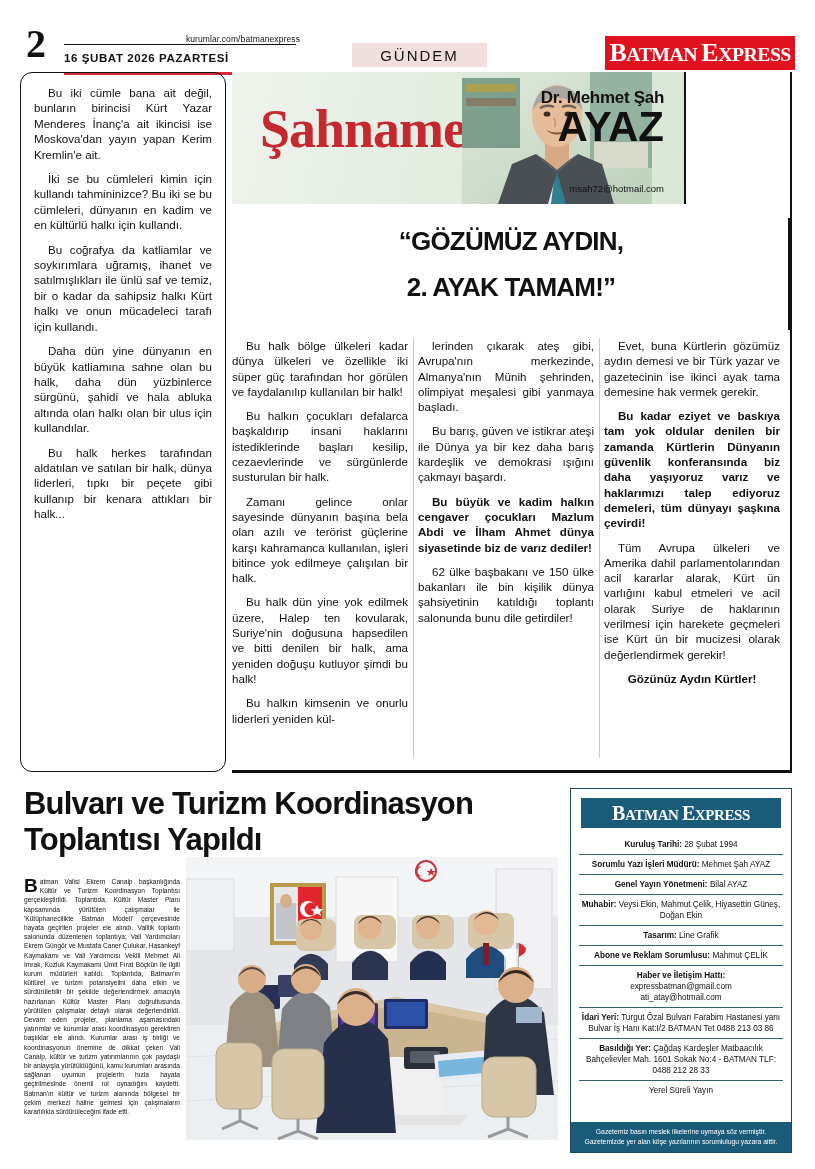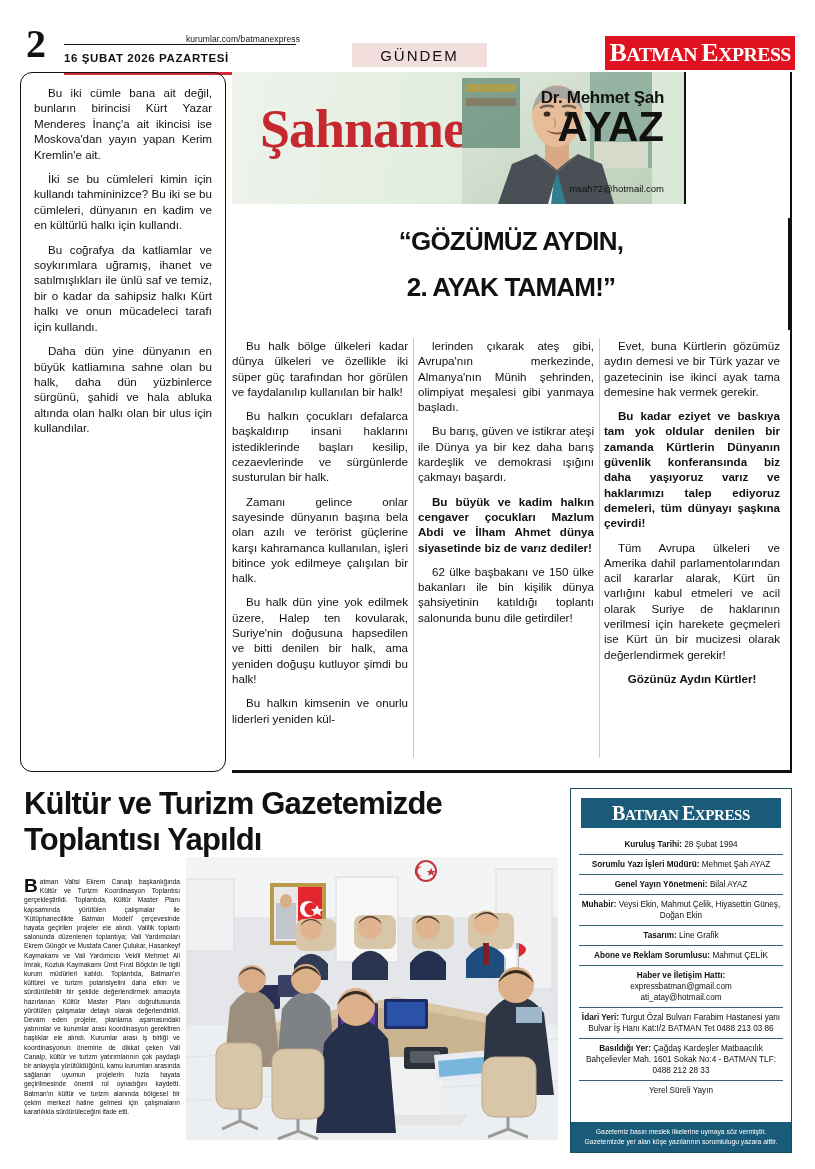--- a/index.html
+++ b/index.html
@@ -181,20 +181,21 @@
     <div class="mast-logo">
       <span><span>B</span><span class="sm">ATMAN </span><span>E</span><span class="sm">XPRESS</span></span>
     </div>
   </div>
 
   <div class="left-col" id="leftcol">
       <p>Bu iki cümle bana ait değil, bunların birincisi Kürt Yazar Menderes İnanç'a ait ikincisi ise Moskova'dan yayın yapan Kerim Kremlin'e ait.</p>
       <p>İki se bu cümleleri kimin için kullandı tahmininizce? Bu iki se bu cümleleri, dünyanın en kadim ve en kültürlü halkı için kullandı.</p>
       <p>Bu coğrafya da katliamlar ve soykırımlara uğramış, ihanet ve satılmışlıkları ile ünlü saf ve temiz, bir o kadar da sahipsiz halkı Kürt halkı ve onun mücadeleci tarafı için kullandı.</p>
       <p>Daha dün yine dünyanın en büyük katliamına sahne olan bu halk, daha dün yüzbinlerce sürgünü, şahidi ve hala abluka altında olan halkı olan bir ulus için kullandılar.</p>
+      <p>Bu halk herkes tarafından aldatılan ve satılan bir halk, dünya liderleri, tıpkı bir peçete gibi kullanıp bir kenara attıkları bir halk...</p>
     </div>
 
   <div class="banner">
     <div class="banner-sahname">Şahname</div>
 
     <div class="photo-wrap">
       <svg width="190" height="132" viewBox="0 0 190 132">
         <defs>
           <linearGradient id="bgw" x1="0" y1="0" x2="1" y2="1">
             <stop offset="0%" stop-color="#dfe9dc"></stop>
@@ -261,21 +262,21 @@
         <p class="b">Bu kadar eziyet ve baskıya tam yok oldular denilen bir zamanda Kürtlerin Dünyanın güvenlik konferansında biz daha yaşıyoruz varız ve haklarımızı talep ediyoruz demeleri, tüm dünyayı şaşkına çevirdi!</p>
         <p>Tüm Avrupa ülkeleri ve Amerika dahil parlamentolarından acil kararlar alarak, Kürt ün varlığını kabul etmeleri ve acil olarak Suriye de haklarının verilmesi için harekete geçmeleri ise Kürt ün bir mucizesi olarak değerlendirmek gerekir!</p>
         <p class="center">Gözünüz Aydın Kürtler!</p>
       </div>
   </div>
   <div class="right-border"></div>
   <div class="opinion-bottom"></div>
 
   <div class="sec2">
     <div class="sec2-head">
-      <div class="l1">Kültür ve Turizm Gazetemizde</div>
+      <div class="l1">Bulvarı ve Turizm Koordinasyon</div>
       <div class="l2">Toplantısı Yapıldı</div>
     </div>
 
     <div class="news-photo">
       <svg width="372" height="283" viewBox="0 0 372 283">
         <rect width="372" height="283" fill="#e9eaec"></rect>
 
         <rect x="0" y="0" width="372" height="70" fill="#f3f4f6"></rect>
         <rect x="0" y="60" width="372" height="110" fill="#e4e6ea"></rect>
 

